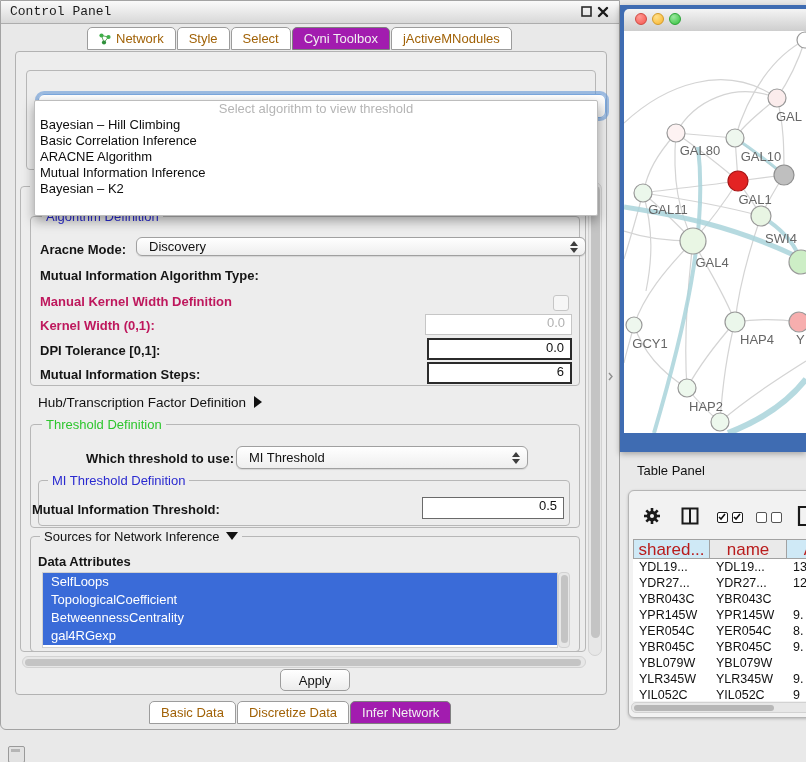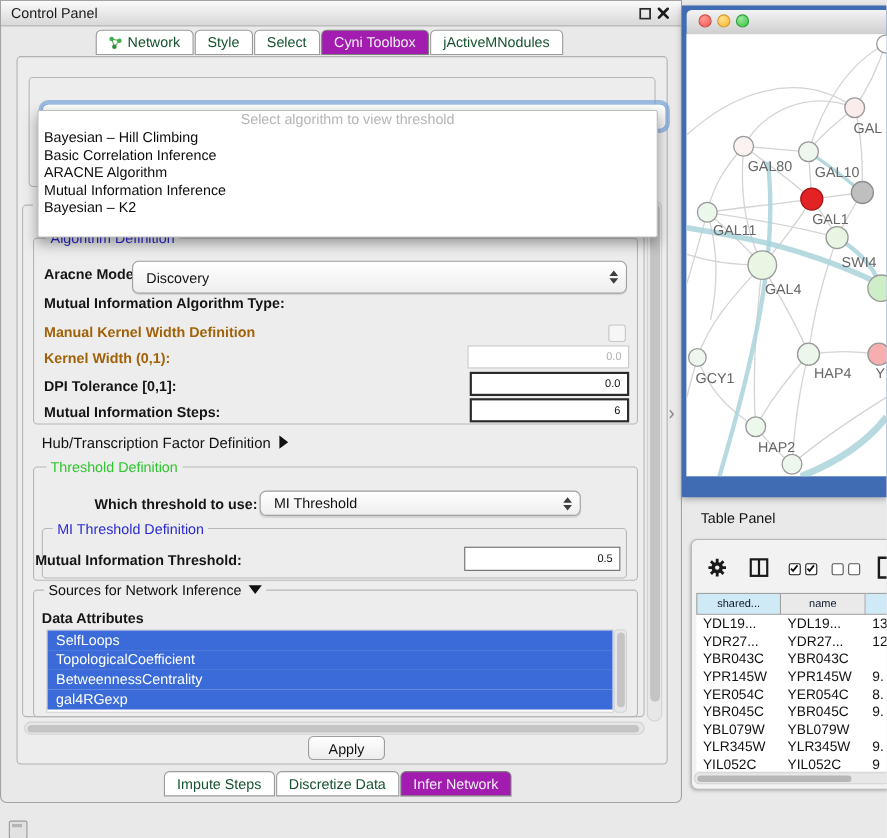--- a/index.html
+++ b/index.html
@@ -3,48 +3,48 @@
 <meta charset="utf-8">
 <style>
   html,body{margin:0;padding:0}
   body{width:806px;height:762px;position:relative;overflow:hidden;background:#e9e9e9;
        font-family:"Liberation Sans",sans-serif;font-size:13px;color:#111;}
   .abs{position:absolute}
   
   .win{position:absolute;left:0;top:8;width:620px;height:730px;background:#e9e9e9;
        border:1px solid #a3a3a3;border-radius:0 0 6px 6px;box-sizing:border-box}
   .titlebar{position:absolute;left:0;top:0;width:618px;height:22px;
-       background:linear-gradient(#fafafa,#d8d8d8);border-bottom:1px solid #adadad;}
+       background:linear-gradient(#fafafa,#d8d8d8);border-bottom:1px solid #adadad;font-family:Liberation Mono, monospace;}
   .titlebar .t{position:absolute;left:9px;top:0;line-height:22px;color:#1a1a1a}
   .winbtn{position:absolute;top:5px;width:12px;height:12px}
   
   .tabrow{position:absolute;left:86px;top:26px;display:flex}
   .tab{height:21px;line-height:21px;padding:0 11px;background:#fff;border:1px solid #9c9c9c;
-       border-radius:5px 5px 0 0;font-size:13px;color:#14532d;display:flex;align-items:center;gap:5px;
+       border-radius:5px 5px 0 0;font-size:13px;color:#a16207;display:flex;align-items:center;gap:5px;
        margin-right:1px;box-sizing:content-box}
   .tab.sel{background:#a21caf;color:#f1f1f1;border-color:#7f7f7f}
   .tabrow2{position:absolute;left:148px;top:700px;display:flex}
   
   .content{position:absolute;left:14px;top:50px;width:592px;height:644px;background:#ededed;
        border:1px solid #b2b2b2;border-radius:4px;box-sizing:border-box}
   .fieldset{position:absolute;border:1px solid #b7b7b7;border-radius:4px;box-sizing:border-box}
   .legend{position:absolute;background:#ededed;padding:0 4px;white-space:nowrap;font-size:13px;line-height:15px}
   .lbl{position:absolute;font-weight:bold;white-space:nowrap;color:#151515;font-size:13px}
-  .lbl.dis{color:#a16207}
+  .lbl.dis{color:#be185d}
   .plain{position:absolute;white-space:nowrap;color:#111;font-size:13.5px}
   .combo{position:absolute;background:linear-gradient(#ffffff,#eeeeee);border:1px solid #a0a0a0;
        border-radius:6px;display:flex;align-items:center;padding-left:12px;box-sizing:border-box;
        box-shadow:0 1px 1px rgba(0,0,0,.1)}
   .arrows{position:absolute;right:7px;top:50%;transform:translateY(-50%);display:flex;flex-direction:column;gap:2px}
   .tri-up{width:0;height:0;border-left:4px solid transparent;border-right:4px solid transparent;border-bottom:5px solid #3e3e3e}
   .tri-dn{width:0;height:0;border-left:4px solid transparent;border-right:4px solid transparent;border-top:5px solid #3e3e3e}
   .tri-right{display:inline-block;width:0;height:0;border-top:6px solid transparent;border-bottom:6px solid transparent;border-left:8px solid #111;vertical-align:-1px;margin-left:8px}
   .tri-down2{display:inline-block;width:0;height:0;border-left:6px solid transparent;border-right:6px solid transparent;border-top:8px solid #111;vertical-align:1px;margin-left:6px}
-  .field{position:absolute;background:#fff;display:flex;align-items:center;justify-content:flex-end;
-       padding-right:6px;box-sizing:border-box;font-size:10px}
+  .field{position:absolute;background:#fff;display:flex;justify-content:flex-end;
+       padding-right:6px;box-sizing:border-box;font-size:13px}
   
   .popup{position:absolute;left:18px;top:48px;width:562px;height:114px;background:#fff;
        border:1px solid #bdbdbd;border-radius:2px;box-shadow:0 5px 12px rgba(0,0,0,.35);z-index:40}
   .popup .hint{height:16px;line-height:16px;text-align:center;color:#b5b5b5;font-size:13px}
   .popup .item{height:16px;line-height:16px;padding-left:5px;font-size:13px;color:#0d0d0d;white-space:nowrap}
   .popup .item.b{font-weight:normal}
   
   .attr-list{position:absolute;background:#fff;border:1px solid #d0d0d0;box-sizing:border-box}
   .attr-row{height:18px;line-height:18px;background:#3a6bd8;color:#fff;padding-left:8px;font-size:13px;white-space:nowrap}
   
@@ -59,21 +59,21 @@
        box-shadow:0 2px 6px rgba(0,0,0,.3)}
   .nettitle{position:absolute;left:4px;top:4px;width:182px;height:22px;
        background:linear-gradient(#f4f4f4,#cecece);border-bottom:1px solid #a5a5a5;border-radius:5px 0 0 0}
   .tl{position:absolute;top:4px;width:12px;height:12px;border-radius:50%;box-sizing:border-box}
   .netcanvas{position:absolute;left:4px;top:26px;width:182px;height:402px;background:#fff}
   
   .tpanel-title{position:absolute;left:637px;top:463px;font-size:13px;color:#111}
   .tpanel{position:absolute;left:628px;top:490px;width:190px;height:228px;background:#f2f2f2;
        border:1px solid #b5b5b5;border-radius:6px;box-sizing:border-box;box-shadow:0 1px 3px rgba(0,0,0,.22)}
   .thead{position:absolute;display:flex}
-  .th{height:20px;line-height:20px;text-align:center;font-size:10px;color:#0f172a;
+  .th{height:20px;line-height:20px;text-align:center;font-size:17px;color:#b91c1c;
       border:1px solid #a2a2a2;border-left:none;box-sizing:border-box;background:#eaeaea;overflow:hidden}
   .th:first-child{border-left:1px solid #a2a2a2}
   .th.hl{background:#cfe9f6}
   .trow{display:flex;height:16px;line-height:16px;font-size:12.5px;color:#111}
   .td{overflow:hidden;white-space:nowrap;padding-left:6px;box-sizing:border-box}
   .cbx{display:inline-block;width:11px;height:11px;border:1.5px solid #1c1c1c;border-radius:2px;
        box-sizing:border-box;background:#fff;margin-right:4px;position:relative}
   .netlabel{font-size:13px;fill:#666}
 </style>
 </head>
@@ -142,21 +142,21 @@
         </div>
     </div>
 
     <div class="fieldset" style="left:4px;top:134px;width:566px;height:466px"></div>
     <span class="legend" style="left:14px;top:127px">Cyni Algorithm Settings</span>
 
     <div class="fieldset" style="left:14px;top:164px;width:550px;height:170px"></div>
     <span class="legend" style="left:26px;top:157px;color:#2a2ad0">Algorithm Definition</span>
 
     <span class="lbl" style="left:24px;top:190px">Aracne Mode:</span>
-    <div class="combo" style="left:104px;top:185px;width:450px;height:30px">
+    <div class="combo" style="left:120px;top:185px;width:450px;height:19px">
       <span>Discovery</span>
       <span class="arrows">
           <span class="tri-up"></span>
           <span class="tri-dn"></span>
         </span>
     </div>
 
     <span class="lbl" style="left:24px;top:216px">Mutual Information Algorithm Type:</span>
 
     <span class="lbl dis" style="left:24px;top:242px">Manual Kernel Width Definition</span>
@@ -216,21 +216,21 @@
     </div>
     <div class="sb-track" style="left:6px;top:604px;width:564px;height:12px">
       <div class="sb-thumb" style="left:2px;top:2px;width:556px;height:7px"></div>
     </div>
 
     <button class="btn" style="left:264px;top:617px;width:70px;height:22px">Apply</button>
   </div>
 
   <div class="tabrow2" id="bottom-tabs">
       <div class="tab">
-        <span>Impute Steps</span>
+        <span>Basic Data</span>
       </div>
       <div class="tab">
         <span>Discretize Data</span>
       </div>
       <div class="tab sel">
         <span>Infer Network</span>
       </div>
     </div>
 </div>
 

